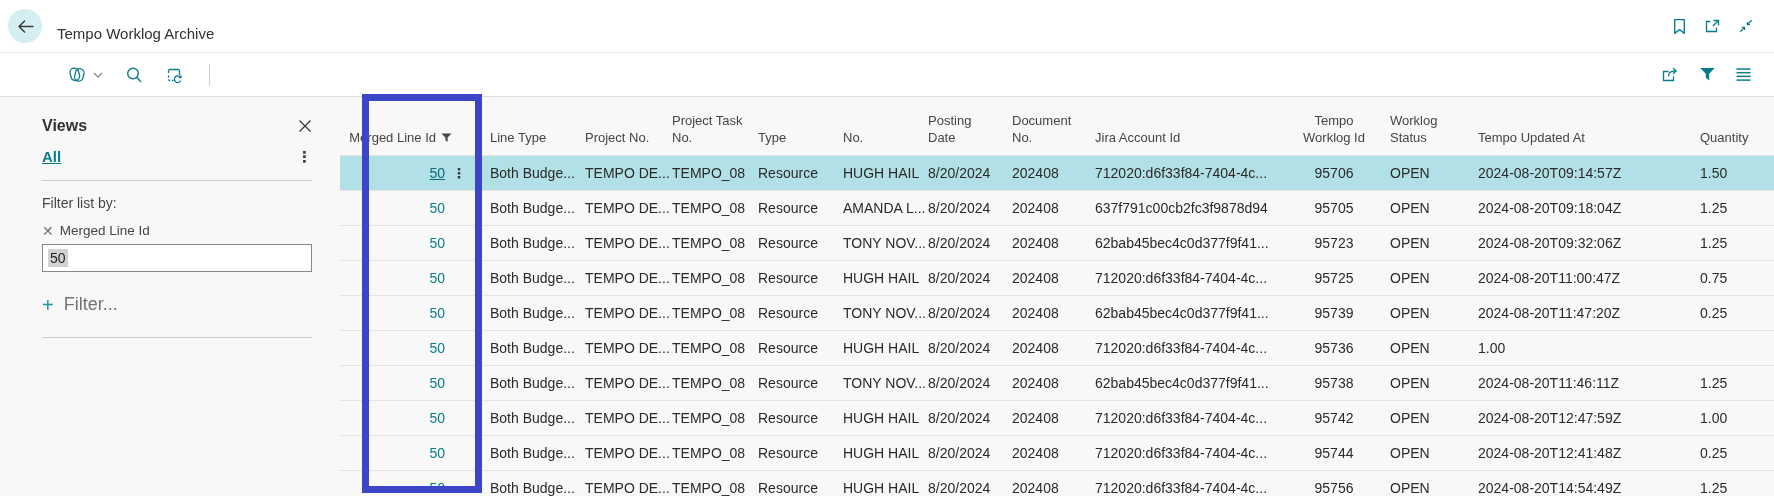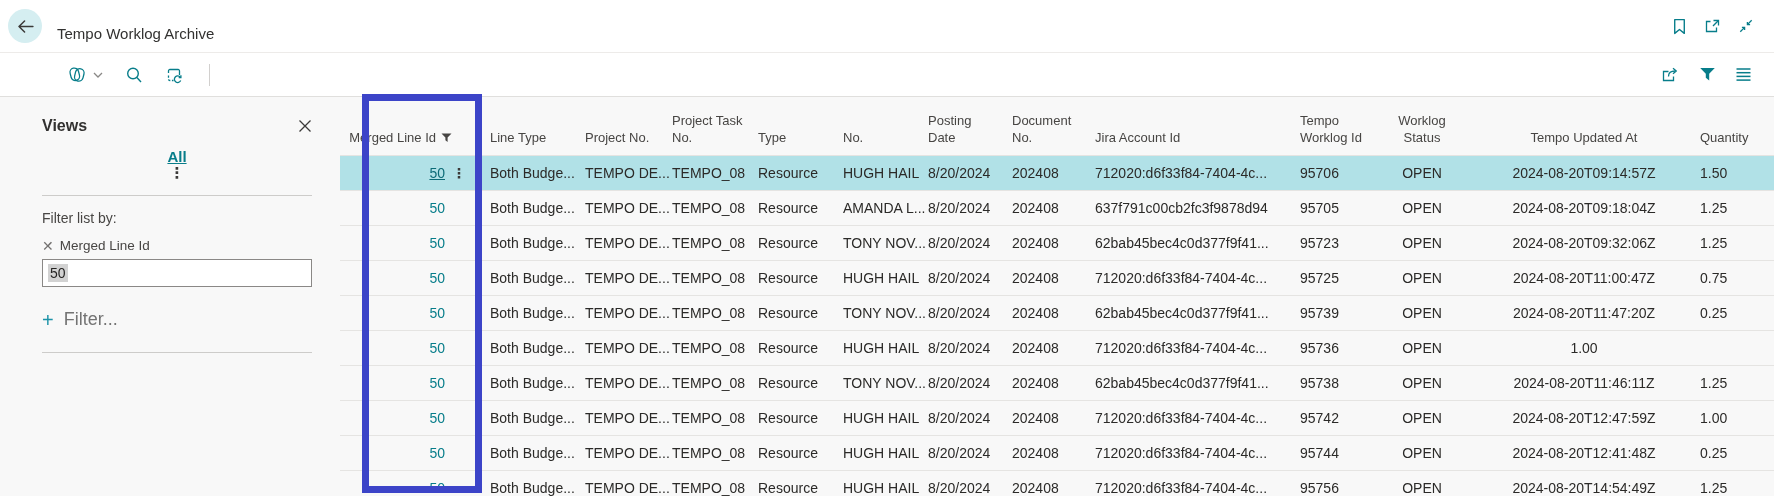--- a/index.html
+++ b/index.html
@@ -26,39 +26,39 @@
   .ab-icon{cursor:pointer;display:flex;align-items:center;gap:5px;}
   
   .content{position:absolute;left:0;top:96px;right:0;bottom:0;background:#f8f8f8;
     border-top:1px solid #e0dfdd;}
   
   .sidebar{position:absolute;left:0;top:0;width:330px;bottom:0;box-sizing:border-box;
     padding:20px 18px 0 42px;}
   .views-row{display:flex;align-items:center;justify-content:space-between;}
   .views-title{font-size:16px;font-weight:700;color:#323130;}
   .close-x{cursor:pointer;color:#3b3a39;}
-  .all-row{display:flex;align-items:center;justify-content:space-between;margin-top:13px;flex-direction:column;}
+  .all-row{display:flex;align-items:center;justify-content:space-between;margin-top:13px;}
   .view-all{font-size:15px;font-weight:700;color:#077d8a;text-decoration:underline;cursor:pointer;}
   .kebab{cursor:pointer;color:#3b3a39;font-size:15px;font-weight:700;line-height:1;letter-spacing:0;}
   .sb-hr{height:1px;background:#cdccca;border:0;margin:15px 0 14px 0;}
   .filter-by{font-size:14px;color:#484644;}
   .filter-chip{display:flex;align-items:center;gap:6px;margin-top:12px;font-size:13.5px;color:#484644;}
   .chip-x{color:#737170;cursor:pointer;font-size:14px;line-height:1;}
   .filter-input{margin-top:6px;height:26px;background:#fff;border:1px solid #8a8886;
     display:flex;align-items:center;padding-left:5px;font-size:14px;color:#252423;cursor:text;}
   .filter-input .sel{background:#d2d2d2;padding:1px 2px;}
   .add-filter{display:flex;align-items:center;gap:10px;margin-top:22px;cursor:pointer;}
   .add-filter .plus{font-size:20px;color:#1d93a8;font-weight:400;line-height:1;}
   .add-filter .lbl{font-size:18px;color:#737373;}
   
   .tablewrap{position:absolute;left:340px;top:0;right:0;bottom:0;}
   .grid{display:grid;grid-template-columns:150px 95px 87px 86px 85px 85px 84px 83px 205px 76px 88px 236px 74px;}
-  .grid > :nth-child(10){text-align:left;padding-right:8px;}
+  .grid > :nth-child(10){text-align:center;padding-right:8px;}
   .grid > :nth-child(13){text-align:left;padding-right:29px;}
-  .grid > :nth-child(11),.grid > :nth-child(12){padding-left:14px;text-align:center;}
+  .grid > :nth-child(11),.grid > :nth-child(12){padding-left:14px;}
   .thead{height:58px;box-sizing:border-box;align-items:end;padding-bottom:9px;}
   .hcell{font-size:13px;color:#474543;line-height:1.32;white-space:normal;padding-right:10px;cursor:pointer;}
   .thead > :nth-child(1){text-align:right;padding-right:38px;}
   .hcell .funnel{display:inline-block;margin-left:5px;vertical-align:-1px;}
   .trow{height:34px;align-items:center;border-bottom:1px solid #e5e4e2;font-size:14px;cursor:pointer;}
   .trow:first-child{border-top:1px solid #e5e4e2;}
   .trow.selected{background:#b1e1e7;}
   .cell{overflow:hidden;white-space:nowrap;padding-right:10px;color:#2b2a28;}
   .c-merged{display:flex;justify-content:flex-end;align-items:center;padding-right:17px;box-sizing:border-box;}
   .mlid{color:#077d8a;cursor:pointer;}

